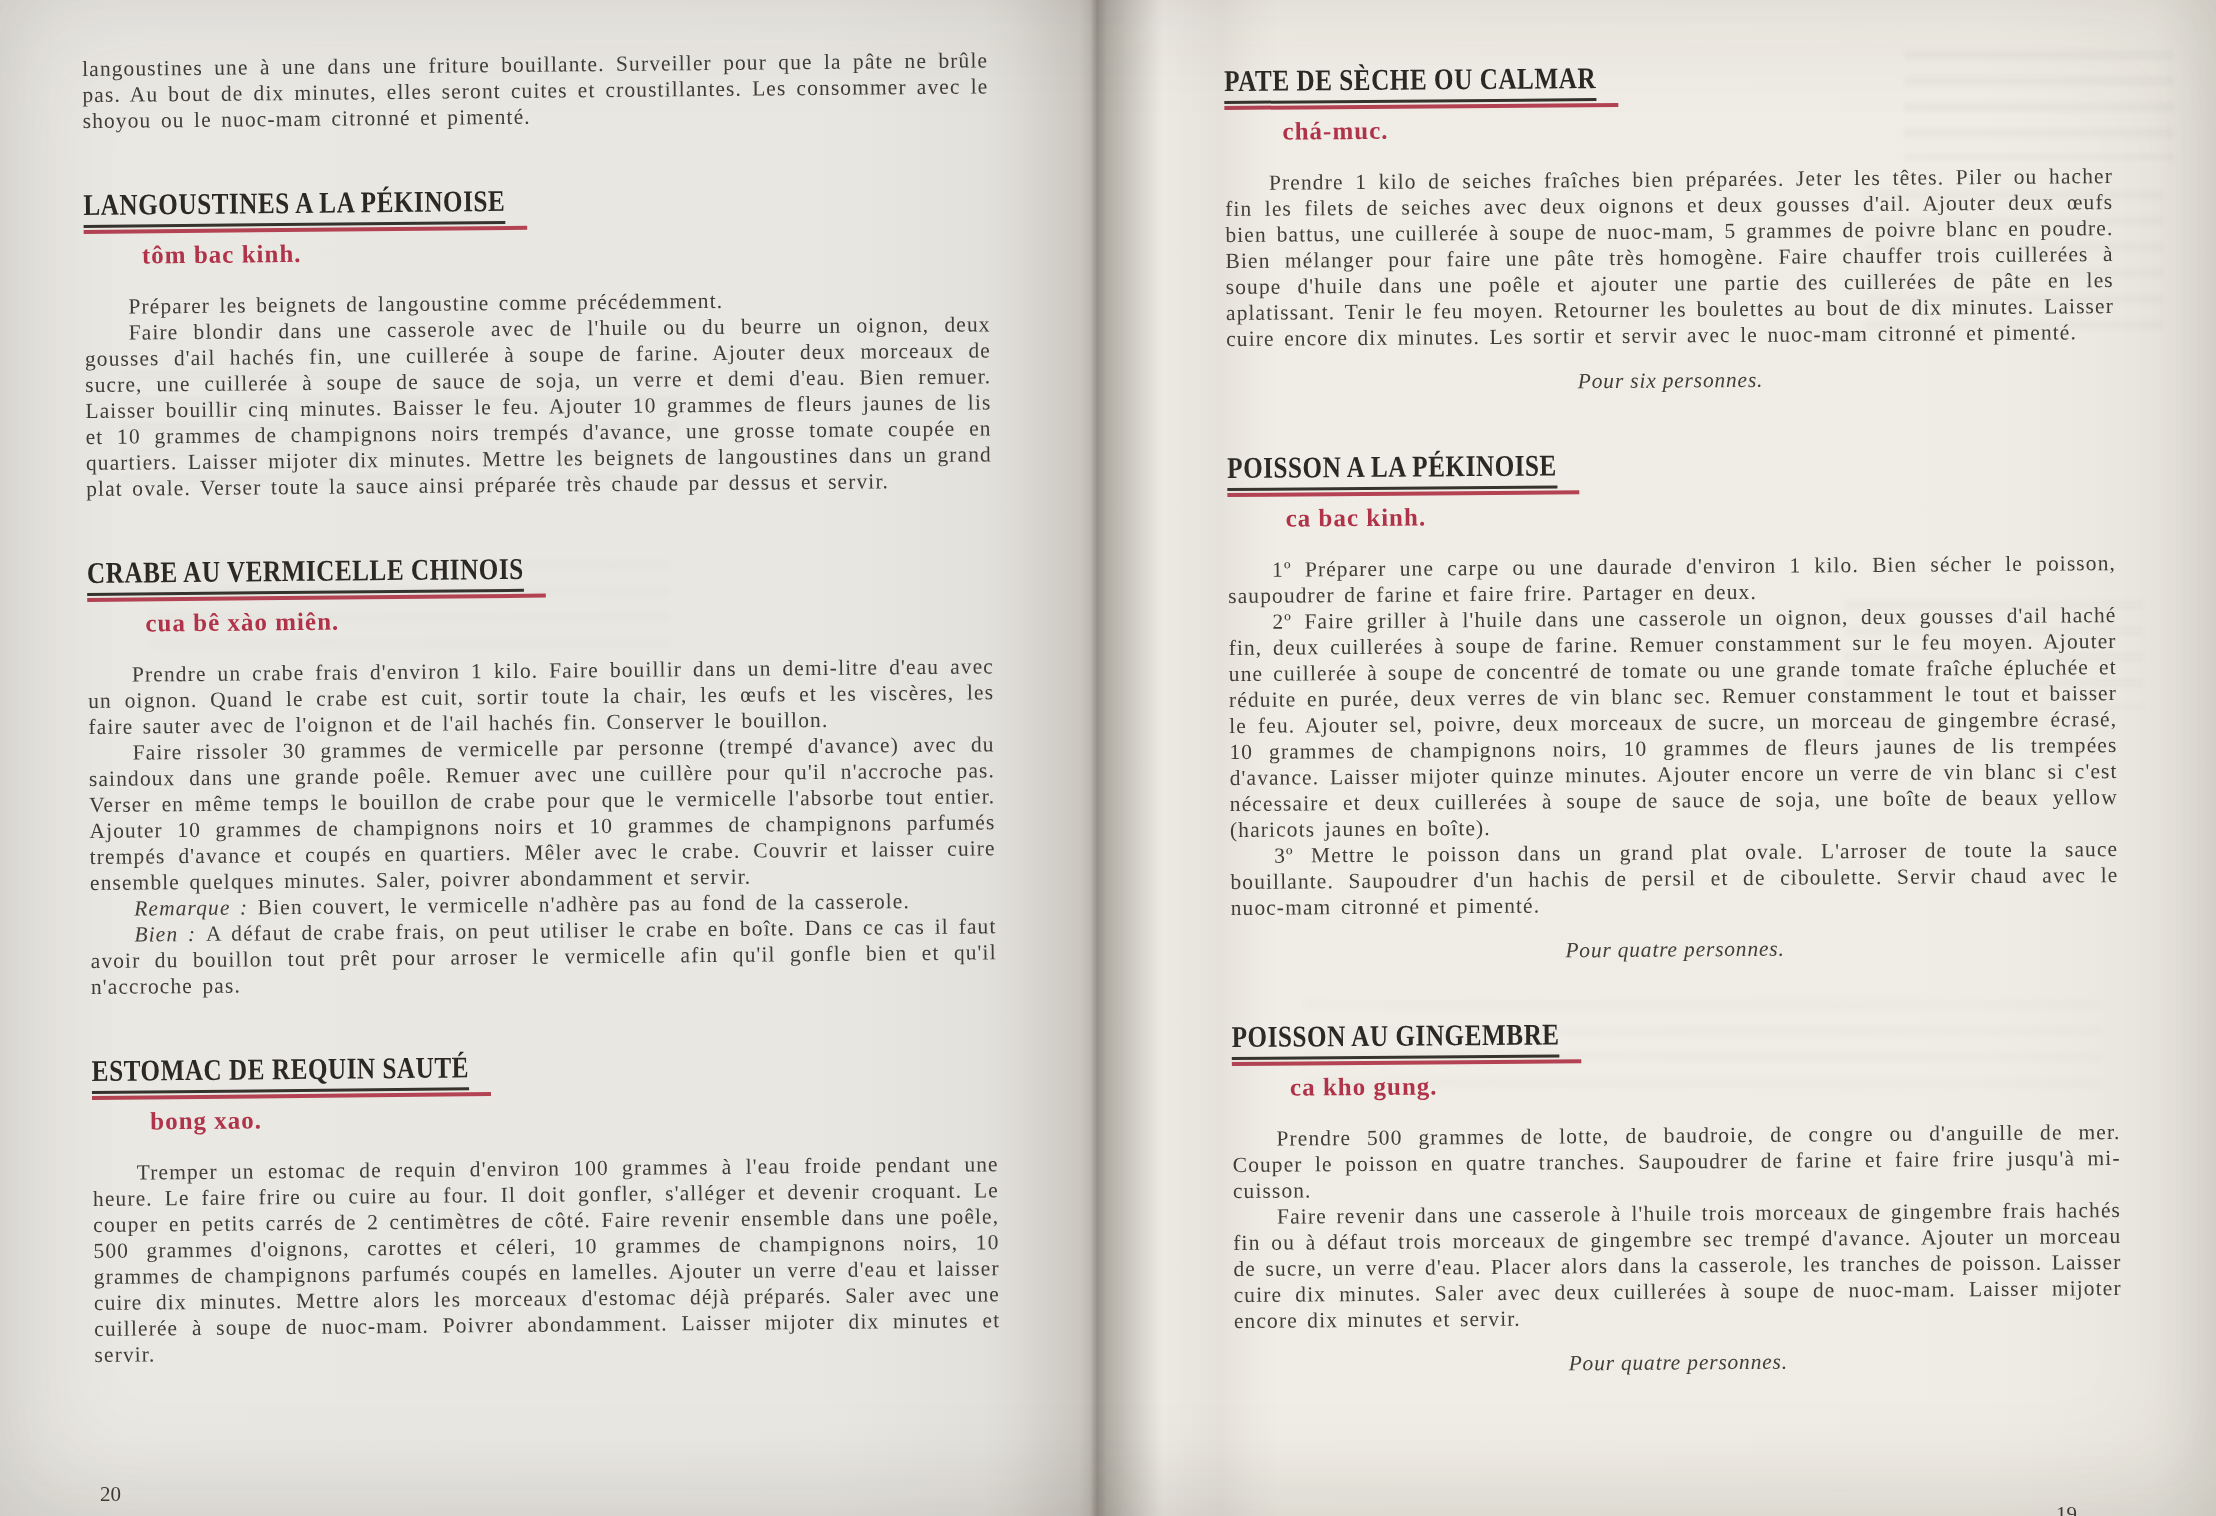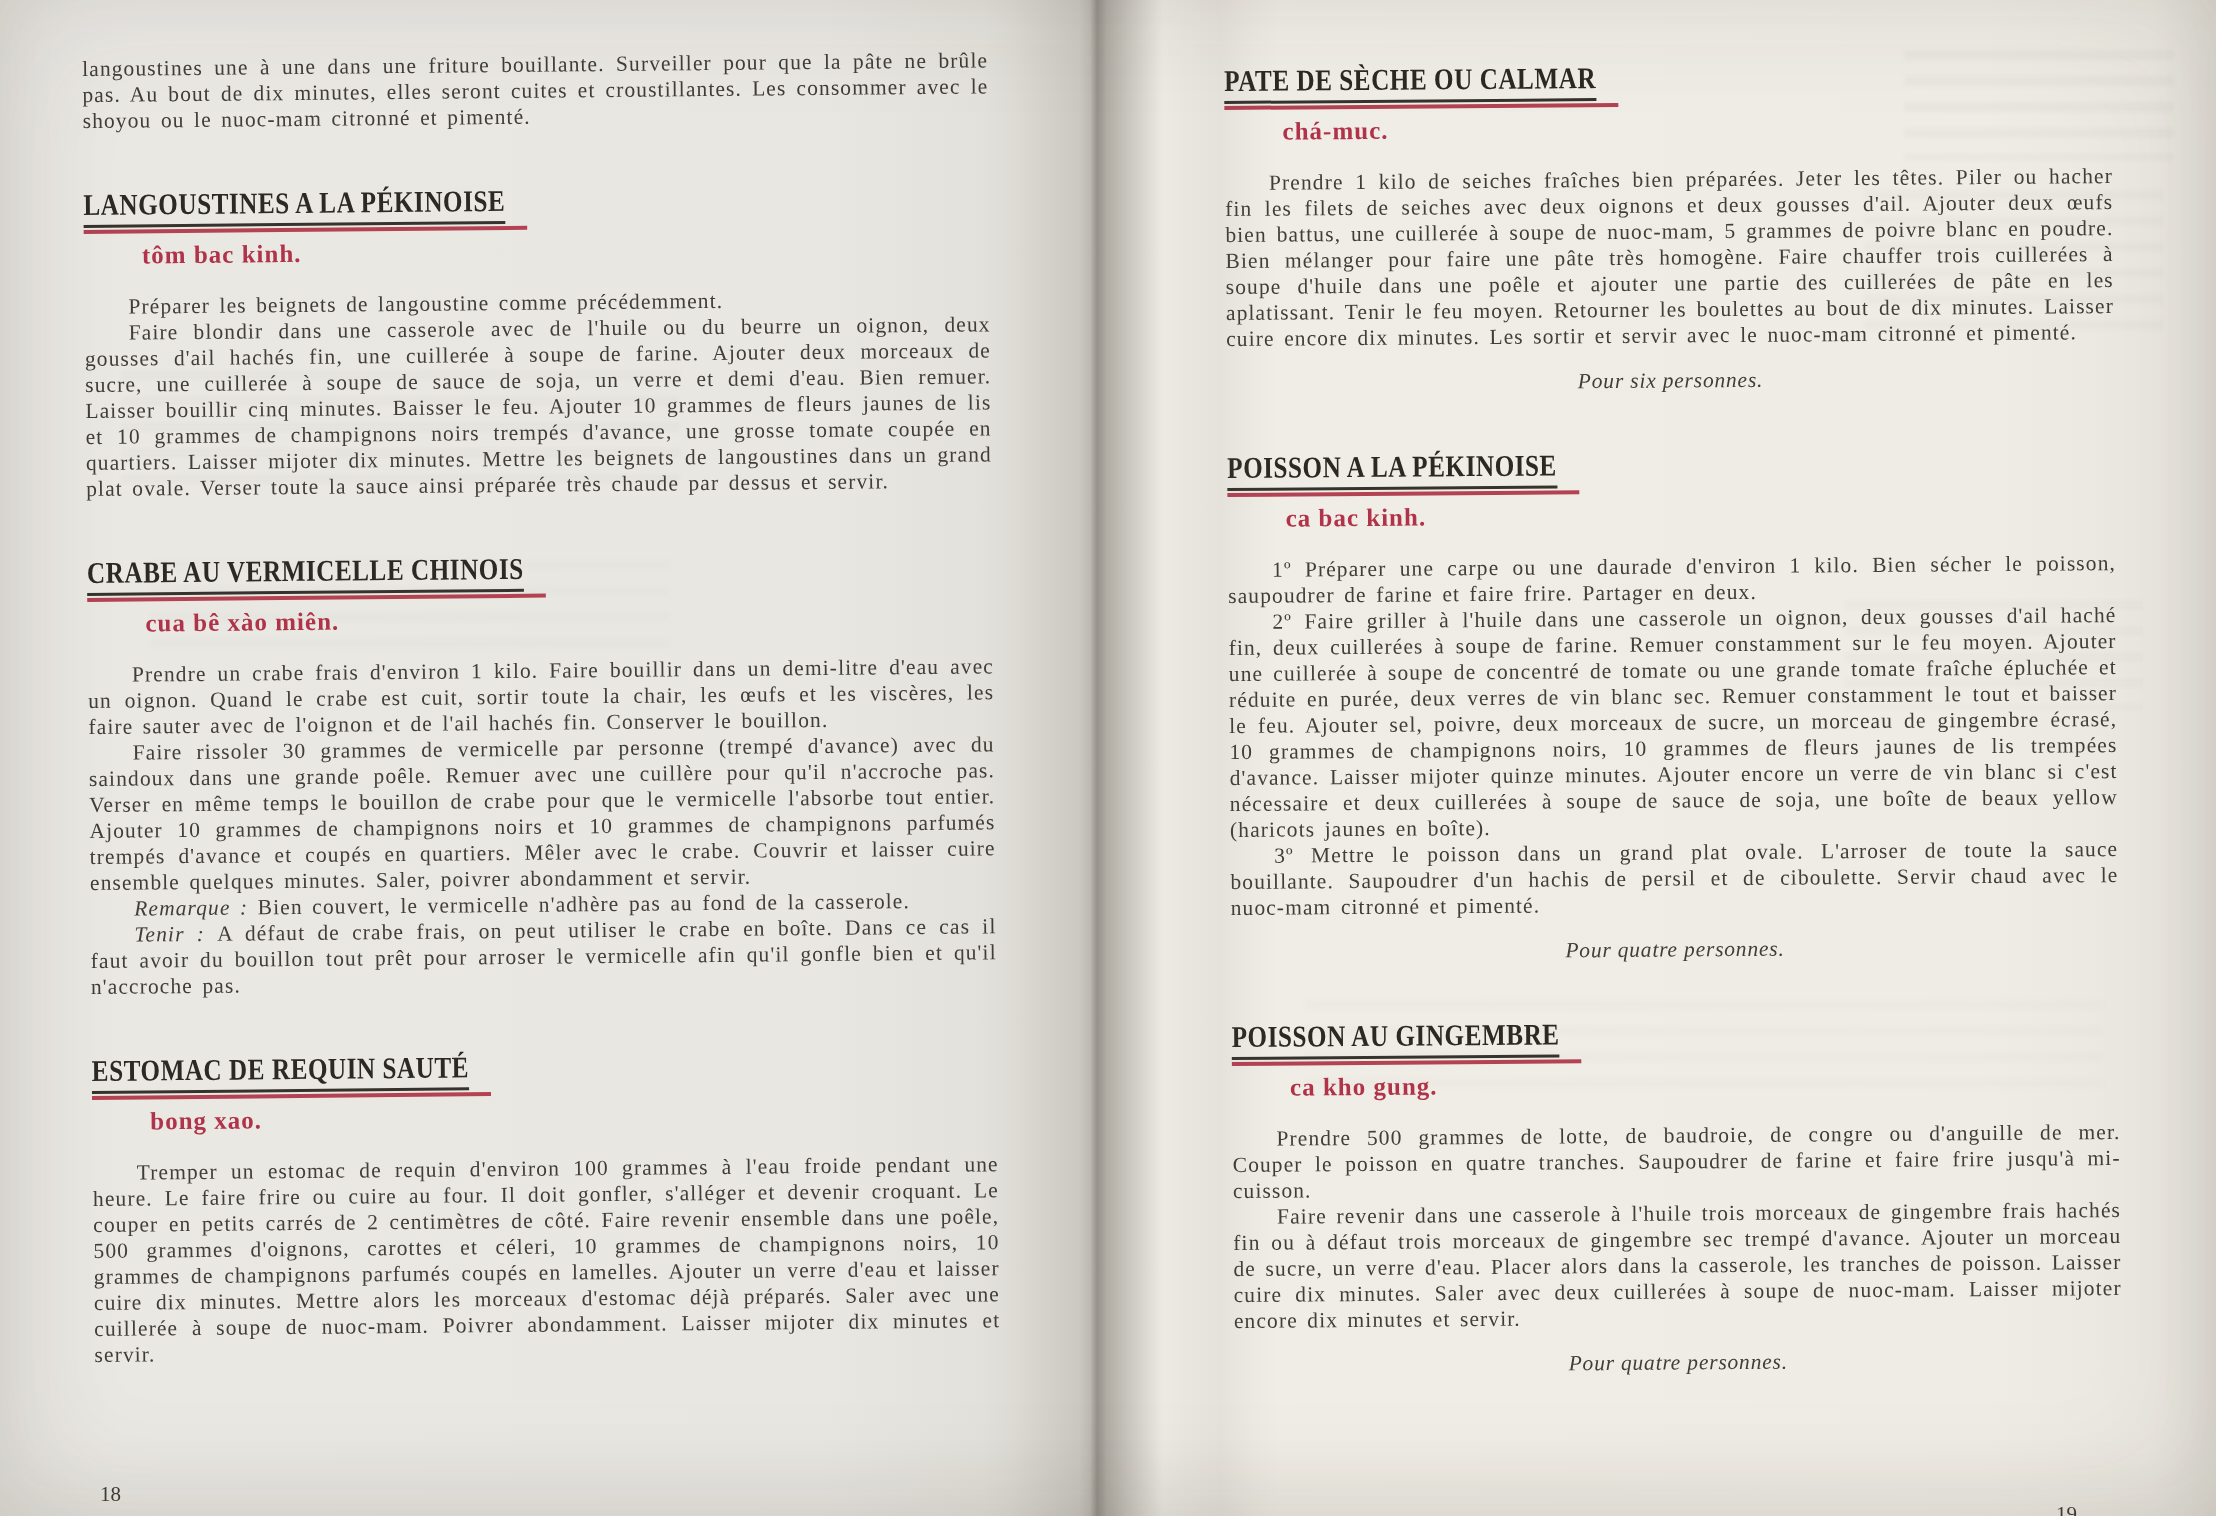--- a/index.html
+++ b/index.html
@@ -86,31 +86,31 @@
       <p class="p p--indent p--first">Préparer les beignets de langoustine comme précédemment.</p>
       <p class="p p--indent">Faire blondir dans une casserole avec de l'huile ou du beurre un oignon, deux gousses d'ail hachés fin, une cuillerée à soupe de farine. Ajouter deux morceaux de sucre, une cuillerée à soupe de sauce de soja, un verre et demi d'eau. Bien remuer. Laisser bouillir cinq minutes. Baisser le feu. Ajouter 10 grammes de fleurs jaunes de lis et 10 grammes de champignons noirs trempés d'avance, une grosse tomate coupée en quartiers. Laisser mijoter dix minutes. Mettre les beignets de langoustines dans un grand plat ovale. Verser toute la sauce ainsi préparée très chaude par dessus et servir.</p>
     </section>
 
     <section class="recipe">
       <h2 class="recipe__title"><span class="t-wrap"><span class="t-ink">CRABE AU VERMICELLE CHINOIS</span></span></h2>
       <div class="recipe__subtitle">cua bê xào miên.</div>
       <p class="p p--indent p--first">Prendre un crabe frais d'environ 1 kilo. Faire bouillir dans un demi-litre d'eau avec un oignon. Quand le crabe est cuit, sortir toute la chair, les œufs et les viscères, les faire sauter avec de l'oignon et de l'ail hachés fin. Conserver le bouillon.</p>
       <p class="p p--indent">Faire rissoler 30 grammes de vermicelle par personne (trempé d'avance) avec du saindoux dans une grande poêle. Remuer avec une cuillère pour qu'il n'accroche pas. Verser en même temps le bouillon de crabe pour que le vermicelle l'absorbe tout entier. Ajouter 10 grammes de champignons noirs et 10 grammes de champignons parfumés trempés d'avance et coupés en quartiers. Mêler avec le crabe. Couvrir et laisser cuire ensemble quelques minutes. Saler, poivrer abondamment et servir.</p>
       <p class="p p--indent"><em class="lead">Remarque : </em><span>Bien couvert, le vermicelle n'adhère pas au fond de la casserole.</span></p>
-      <p class="p p--indent"><em class="lead">Tenir : </em><span>A défaut de crabe frais, on peut utiliser le crabe en boîte. Dans ce cas il faut avoir du bouillon tout prêt pour arroser le vermicelle afin qu'il gonfle bien et qu'il n'accroche pas.</span></p>
+      <p class="p p--indent"><em class="lead">Bien : </em><span>A défaut de crabe frais, on peut utiliser le crabe en boîte. Dans ce cas il faut avoir du bouillon tout prêt pour arroser le vermicelle afin qu'il gonfle bien et qu'il n'accroche pas.</span></p>
     </section>
 
     <section class="recipe">
       <h2 class="recipe__title"><span class="t-wrap"><span class="t-ink">ESTOMAC DE REQUIN SAUTÉ</span></span></h2>
       <div class="recipe__subtitle">bong xao.</div>
       <p class="p p--indent p--first">Tremper un estomac de requin d'environ 100 grammes à l'eau froide pendant une heure. Le faire frire ou cuire au four. Il doit gonfler, s'alléger et devenir croquant. Le couper en petits carrés de 2 centimètres de côté. Faire revenir ensemble dans une poêle, 500 grammes d'oignons, carottes et céleri, 10 grammes de champignons noirs, 10 grammes de champignons parfumés coupés en lamelles. Ajouter un verre d'eau et laisser cuire dix minutes. Mettre alors les morceaux d'estomac déjà préparés. Saler avec une cuillerée à soupe de nuoc-mam. Poivrer abondamment. Laisser mijoter dix minutes et servir.</p>
     </section>
   </div>
 
-  <div class="pagenum pagenum--left">18</div>
+  <div class="pagenum pagenum--left">20</div>
 </div>
 
 <div class="page page--right">
   <div class="ghost" style="left:800px;top:50px;width:270px;height:110px;"></div>
   <div class="ghost" style="left:760px;top:190px;width:300px;height:150px;opacity:0.35;"></div>
   <div class="ghost" style="left:740px;top:600px;width:300px;height:110px;opacity:0.3;"></div>
   <div class="ghost" style="left:200px;top:1000px;width:800px;height:90px;opacity:0.2;"></div>
 
   <div class="content content--right">
     <section class="recipe">

